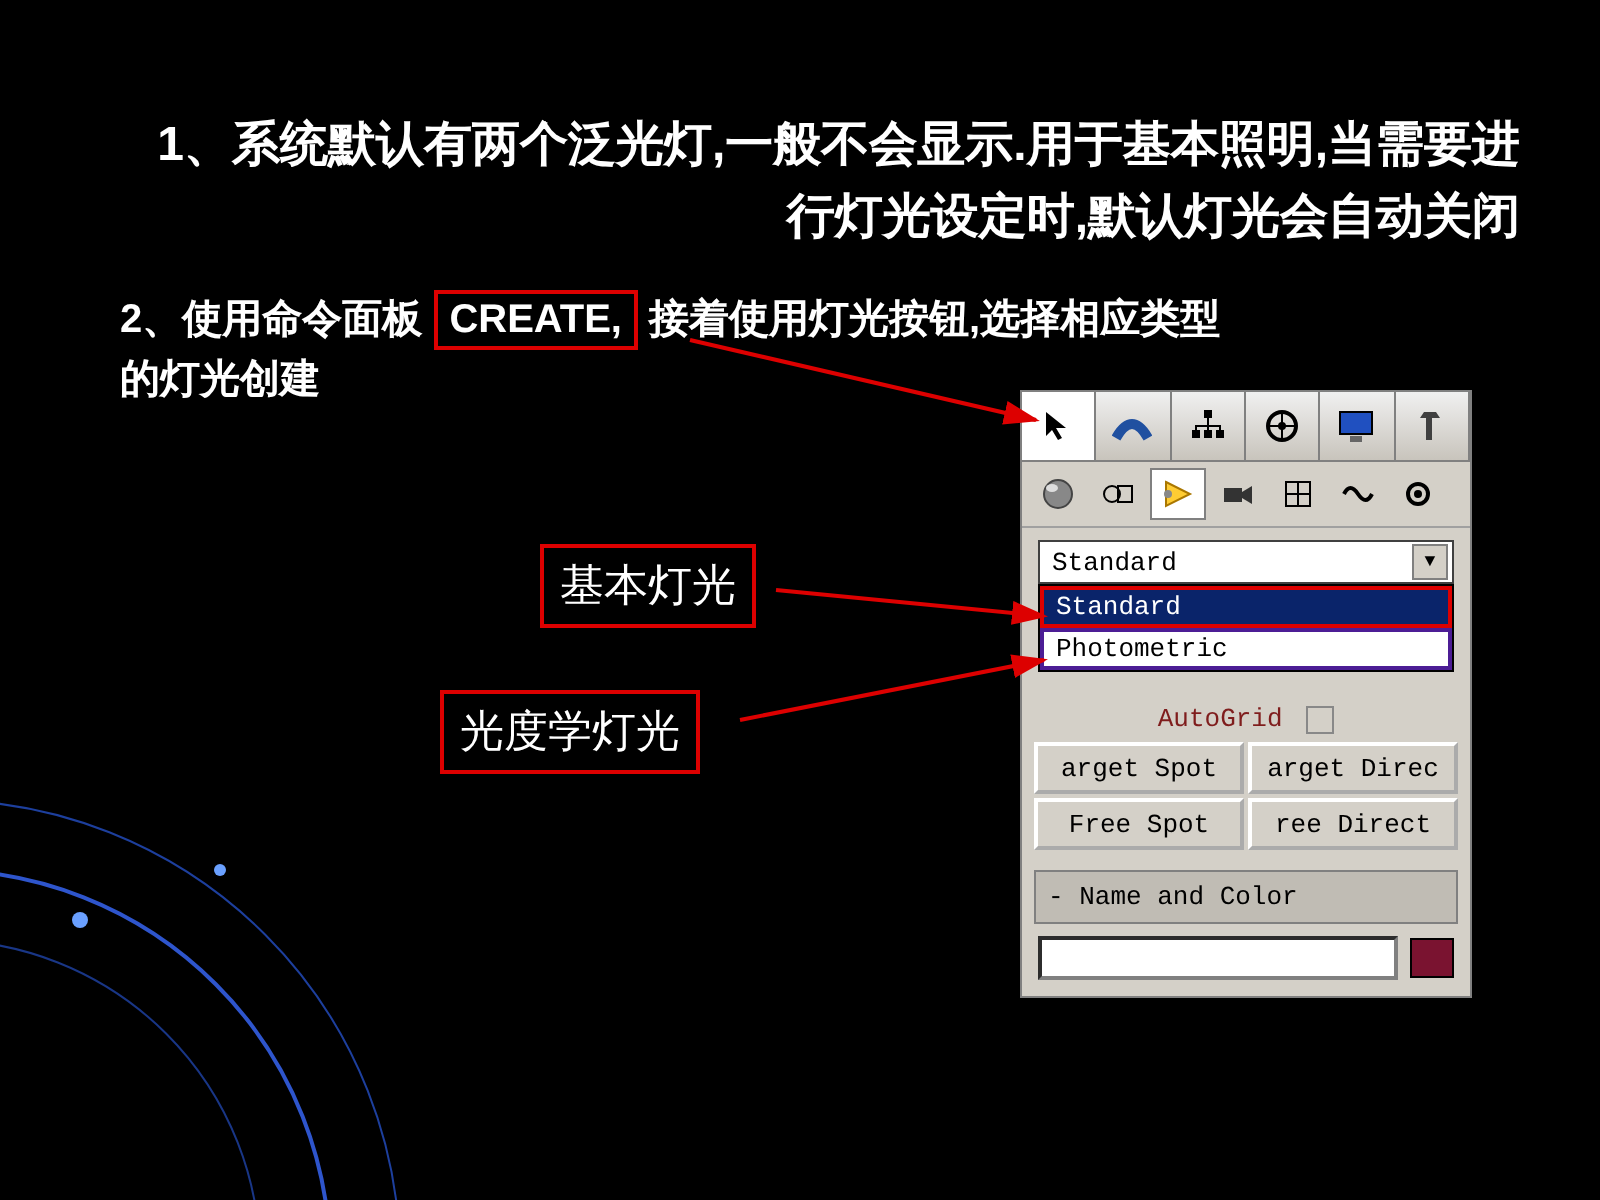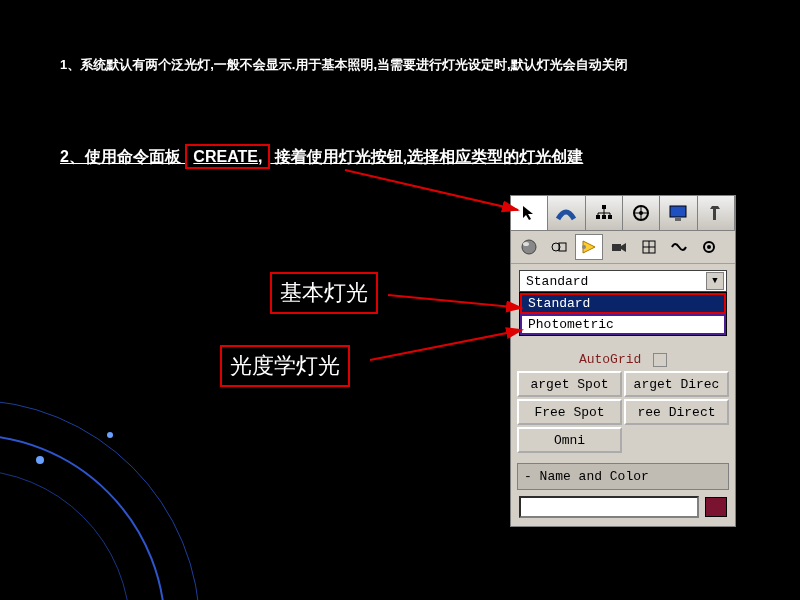--- a/index.html
+++ b/index.html
@@ -16,33 +16,33 @@
   .slide {
     position: relative;
     width: 100%;
     height: 100%;
   }
   .text1 {
     position: absolute;
     top: 55px;
     left: 60px;
     right: 40px;
-    font-size: 13px;
+    font-size: 24px;
     line-height: 1.5;
     font-weight: bold;
+    text-align: right;
   }
   .text2 {
     position: absolute;
     top: 145px;
     left: 60px;
     width: 560px;
-    font-size: 16px;
+    font-size: 20px;
     line-height: 1.5;
     font-weight: bold;
-    text-decoration: underline;
   }
   .create-box {
     display: inline;
     border: 2px solid #d00;
     padding: 2px 6px;
   }
 
   
   .label-box {
     position: absolute;
@@ -324,21 +324,20 @@
     <div class="autogrid-row">
       <span>AutoGrid</span>
       <span class="cb"></span>
     </div>
 
     <div class="btn-grid">
       <div class="btn3d">arget Spot</div>
       <div class="btn3d">arget Direc</div>
       <div class="btn3d">Free Spot</div>
       <div class="btn3d">ree Direct</div>
-      <div class="btn3d">Omni</div>
     </div>
 
     <div class="rollout-head">-   Name and Color</div>
     <div class="namecolor">
       <div class="name-field"></div>
       <div class="color-swatch"></div>
     </div>
   </div>
 
   <svg class="arrows">

